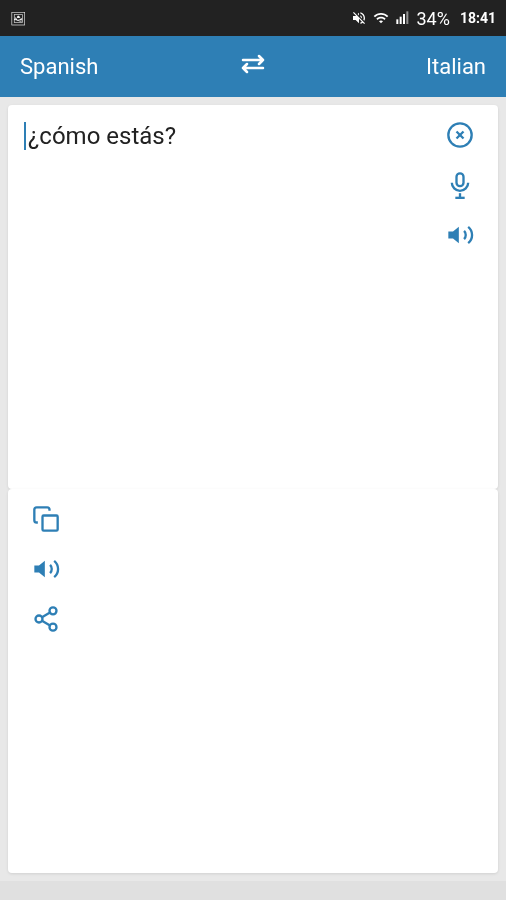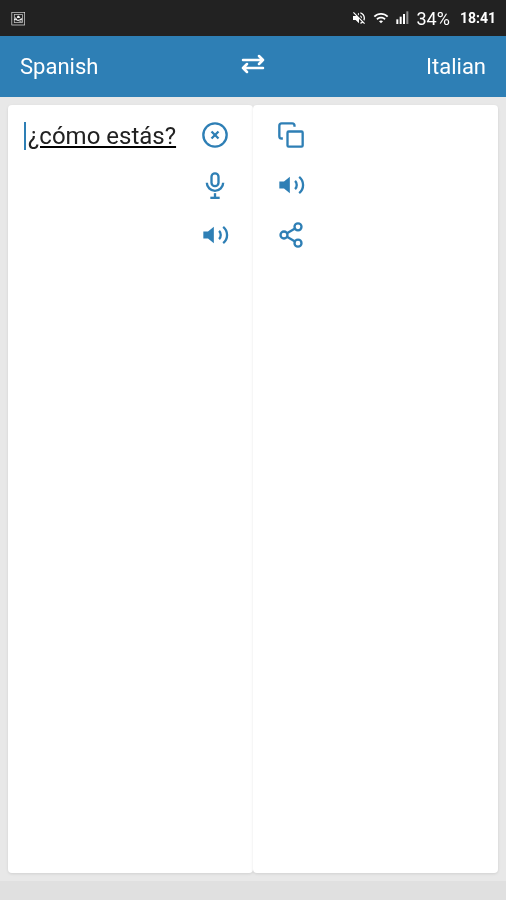--- a/index.html
+++ b/index.html
@@ -79,22 +79,22 @@
       cursor: pointer;
       flex: 0 0 auto;
       padding: 0 20px;
     }
 
     
     #main {
       background: #e8e8e8;
       height: calc(900px - 36px - 80px);
       display: flex;
+      flex-direction: column;
       padding: 8px;
-      text-decoration: underline;
     }
 
     
     .translation-panel {
       background: white;
       border-radius: 4px;
       flex: 1;
       display: flex;
       flex-direction: row;
       padding: 16px;

